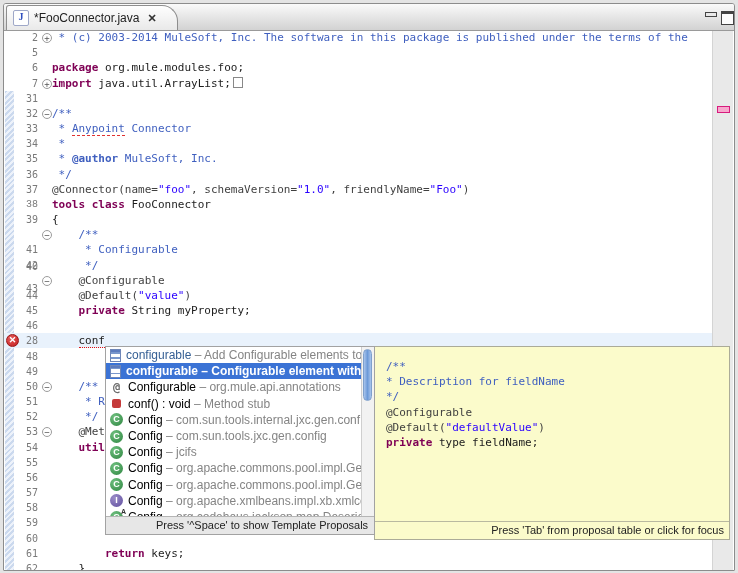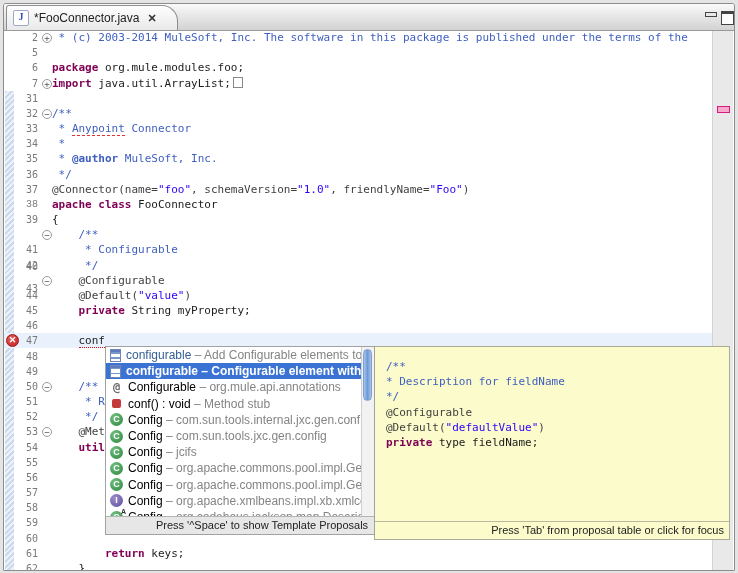--- a/index.html
+++ b/index.html
@@ -123,40 +123,40 @@
           <div class="row" style="top: 90px;"><span class="sg cm"> * </span><span class="sg cm spell">Anypoint</span><span class="sg cm"> Connector</span></div>
           <div class="ln" style="top: 105px;">34</div>
           <div class="row" style="top: 105px;"><span class="sg cm"> *</span></div>
           <div class="ln" style="top: 120px;">35</div>
           <div class="row" style="top: 120px;"><span class="sg cm"> * </span><span class="sg tag">@author</span><span class="sg cm"> MuleSoft, Inc.</span></div>
           <div class="ln" style="top: 136px;">36</div>
           <div class="row" style="top: 136px;"><span class="sg cm"> */</span></div>
           <div class="ln" style="top: 151px;">37</div>
           <div class="row" style="top: 151px;"><span class="sg ann">@Connector(name=</span><span class="sg str">"foo"</span><span class="sg ann">, schemaVersion=</span><span class="sg str">"1.0"</span><span class="sg ann">, friendlyName=</span><span class="sg str">"Foo"</span><span class="sg ann">)</span></div>
           <div class="ln" style="top: 166px; font-family: Liberation Mono, monospace;">38</div>
-          <div class="row" style="top: 166px;"><span class="sg kw">apache class </span><span class="sg def">FooConnector</span></div>
+          <div class="row" style="top: 166px;"><span class="sg kw">tools class </span><span class="sg def">FooConnector</span></div>
           <div class="ln" style="top: 181px;">39</div>
           <div class="row" style="top: 181px;"><span class="sg def">{</span></div>
           <div class="ln" style="top: 184px; margin-top: 44px;">40</div>
           <div class="fold" style="top: 199px;">−</div>
           <div class="row" style="top: 196px;"><span class="sg cm">    /**</span></div>
           <div class="ln" style="top: 211px;">41</div>
           <div class="row" style="top: 211px;"><span class="sg cm">     * Configurable</span></div>
           <div class="ln" style="top: 227px;">42</div>
           <div class="row" style="top: 227px;"><span class="sg cm">     */</span></div>
           <div class="ln" style="top: 242px; margin-top: 8px;">43</div>
           <div class="fold" style="top: 245px;">−</div>
           <div class="row" style="top: 242px;"><span class="sg ann">    @Configurable</span></div>
           <div class="ln" style="top: 257px;">44</div>
           <div class="row" style="top: 257px;"><span class="sg ann">    @Default(</span><span class="sg str">"value"</span><span class="sg ann">)</span></div>
           <div class="ln" style="top: 272px;">45</div>
           <div class="row" style="top: 272px;"><span class="sg def">    </span><span class="sg kw">private</span><span class="sg def"> String myProperty;</span></div>
           <div class="ln" style="top: 287px;">46</div>
           <div class="row" style="top: 287px;"></div>
-          <div class="ln" style="top: 302px;">47</div>
+          <div class="ln" style="top: 302px;">28</div>
           <div class="row" style="top: 302px;"><span class="sg def">    </span><span class="sg def errsq">conf</span></div>
           <div class="ln" style="top: 318px;">48</div>
           <div class="row" style="top: 318px;"></div>
           <div class="ln" style="top: 333px;">49</div>
           <div class="row" style="top: 333px;"></div>
           <div class="ln" style="top: 348px;">50</div>
           <div class="fold" style="top: 351px;">−</div>
           <div class="row" style="top: 348px;"><span class="sg cm">    /**</span></div>
           <div class="ln" style="top: 363px;">51</div>
           <div class="row" style="top: 363px;"><span class="sg cm">     * R</span></div>

